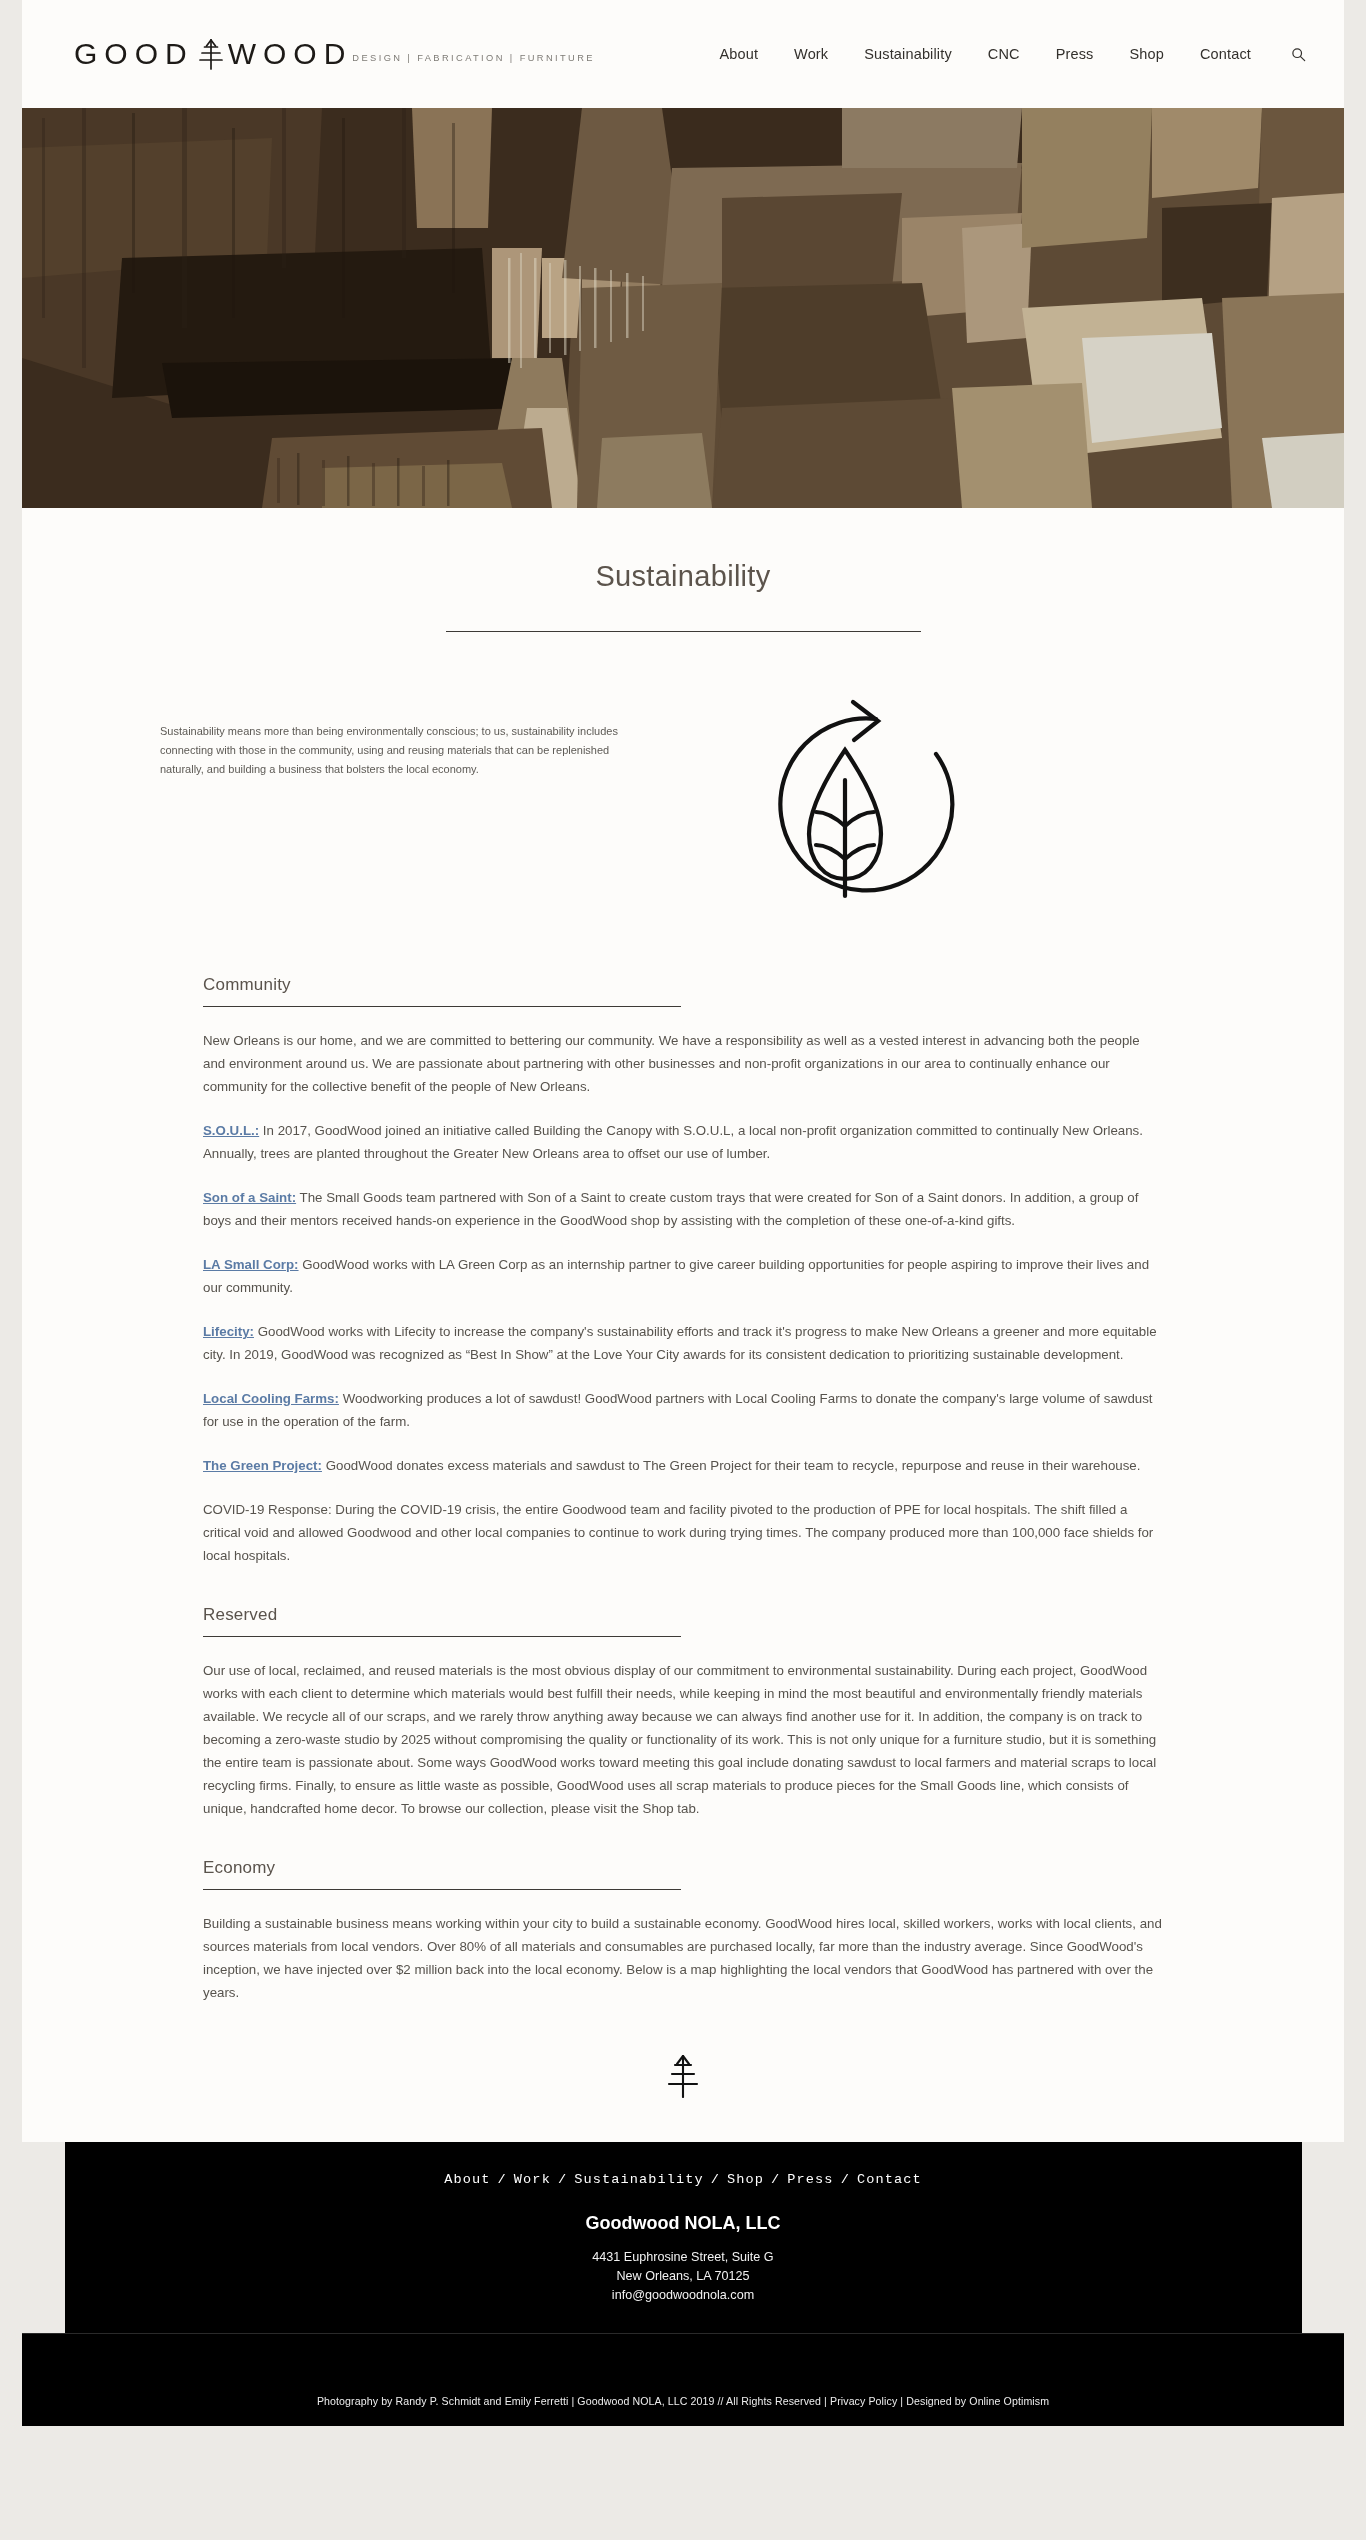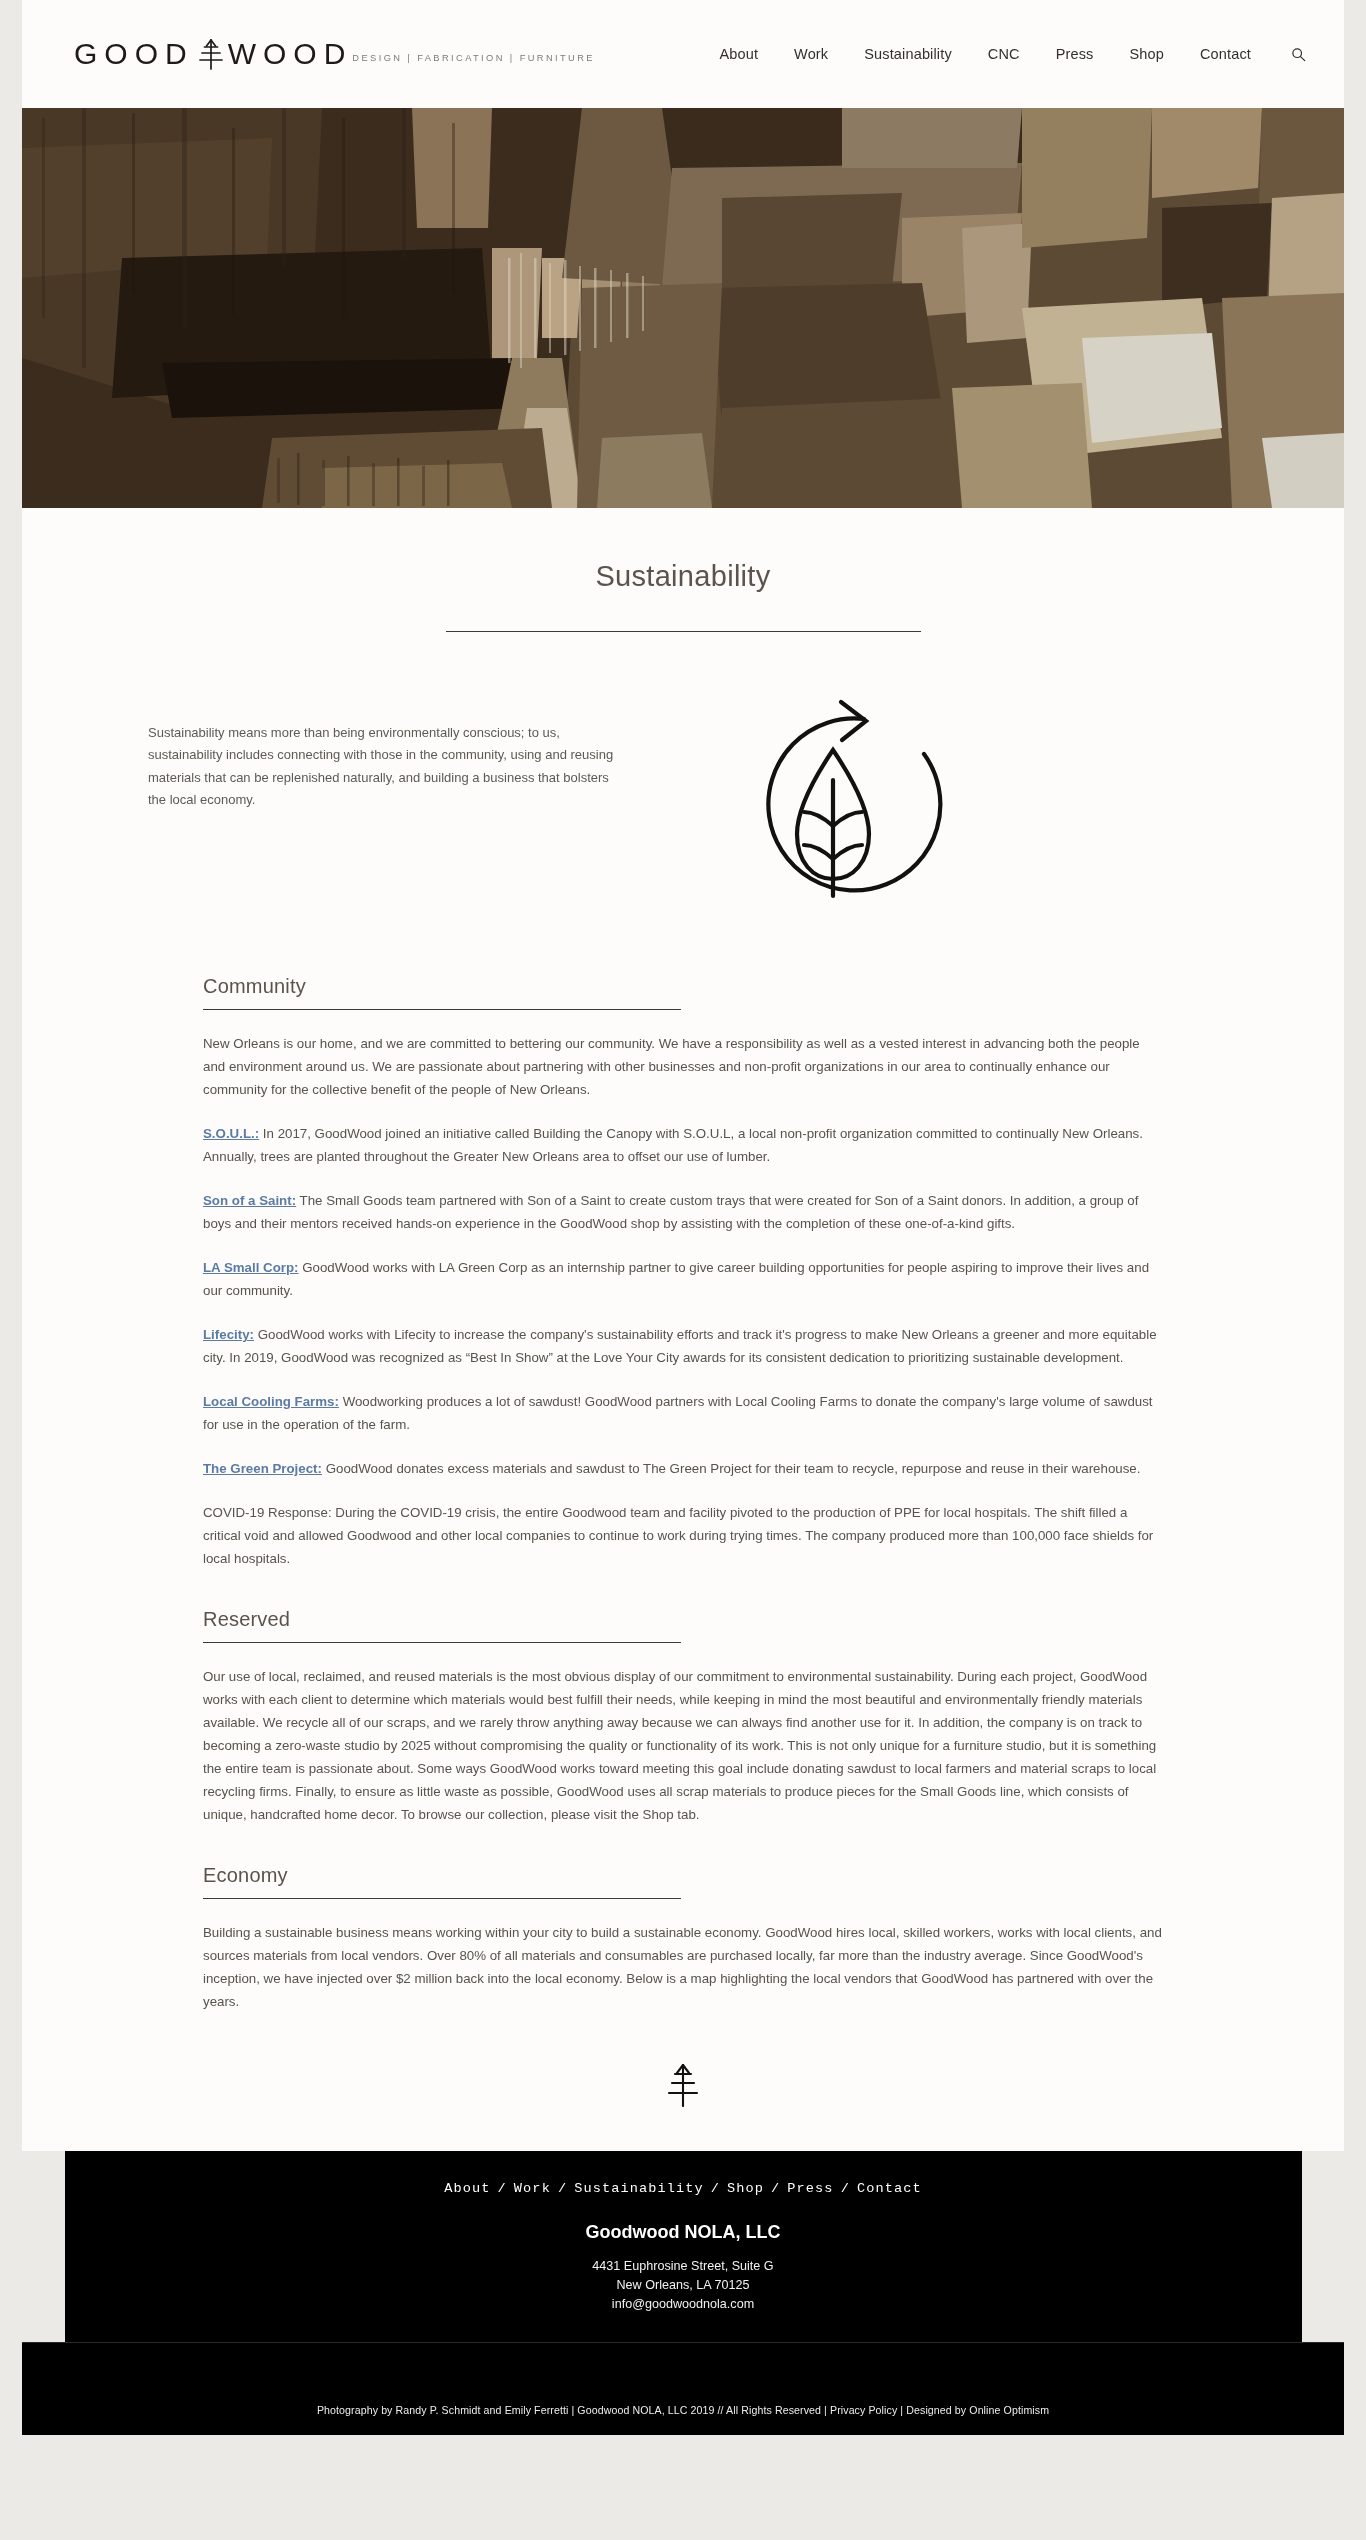--- a/index.html
+++ b/index.html
@@ -84,42 +84,42 @@
   
   .intro {
     display: flex;
     align-items: flex-start;
     padding: 60px 0 0 0;
     width: 1070px;
     margin: 0 auto;
   }
   .intro-text {
     width: 470px;
-    margin-left: 0;
+    margin-left: 12px;
     padding-top: 30px;
-    font-size: 13px;
+    font-size: 11px;
     line-height: 1.72;
     color: #5d5a55;
   }
   .intro-icon {
     margin-left: 90px;
     width: 250px;
     display: flex;
     justify-content: center;
   }
   .intro-icon svg { width: 230px; height: 225px; }
 
   
   .content {
     width: 960px;
     margin: 0 auto;
     padding-top: 58px;
   }
   .sec-head {
-    font-size: 20px;
+    font-size: 17px;
     font-weight: 400;
     color: #5a534c;
     letter-spacing: 0.2px;
     padding-bottom: 11px;
   }
   .sec-rule {
     width: 478px;
     height: 1px;
     background: #3d3a36;
     margin-bottom: 22px;

